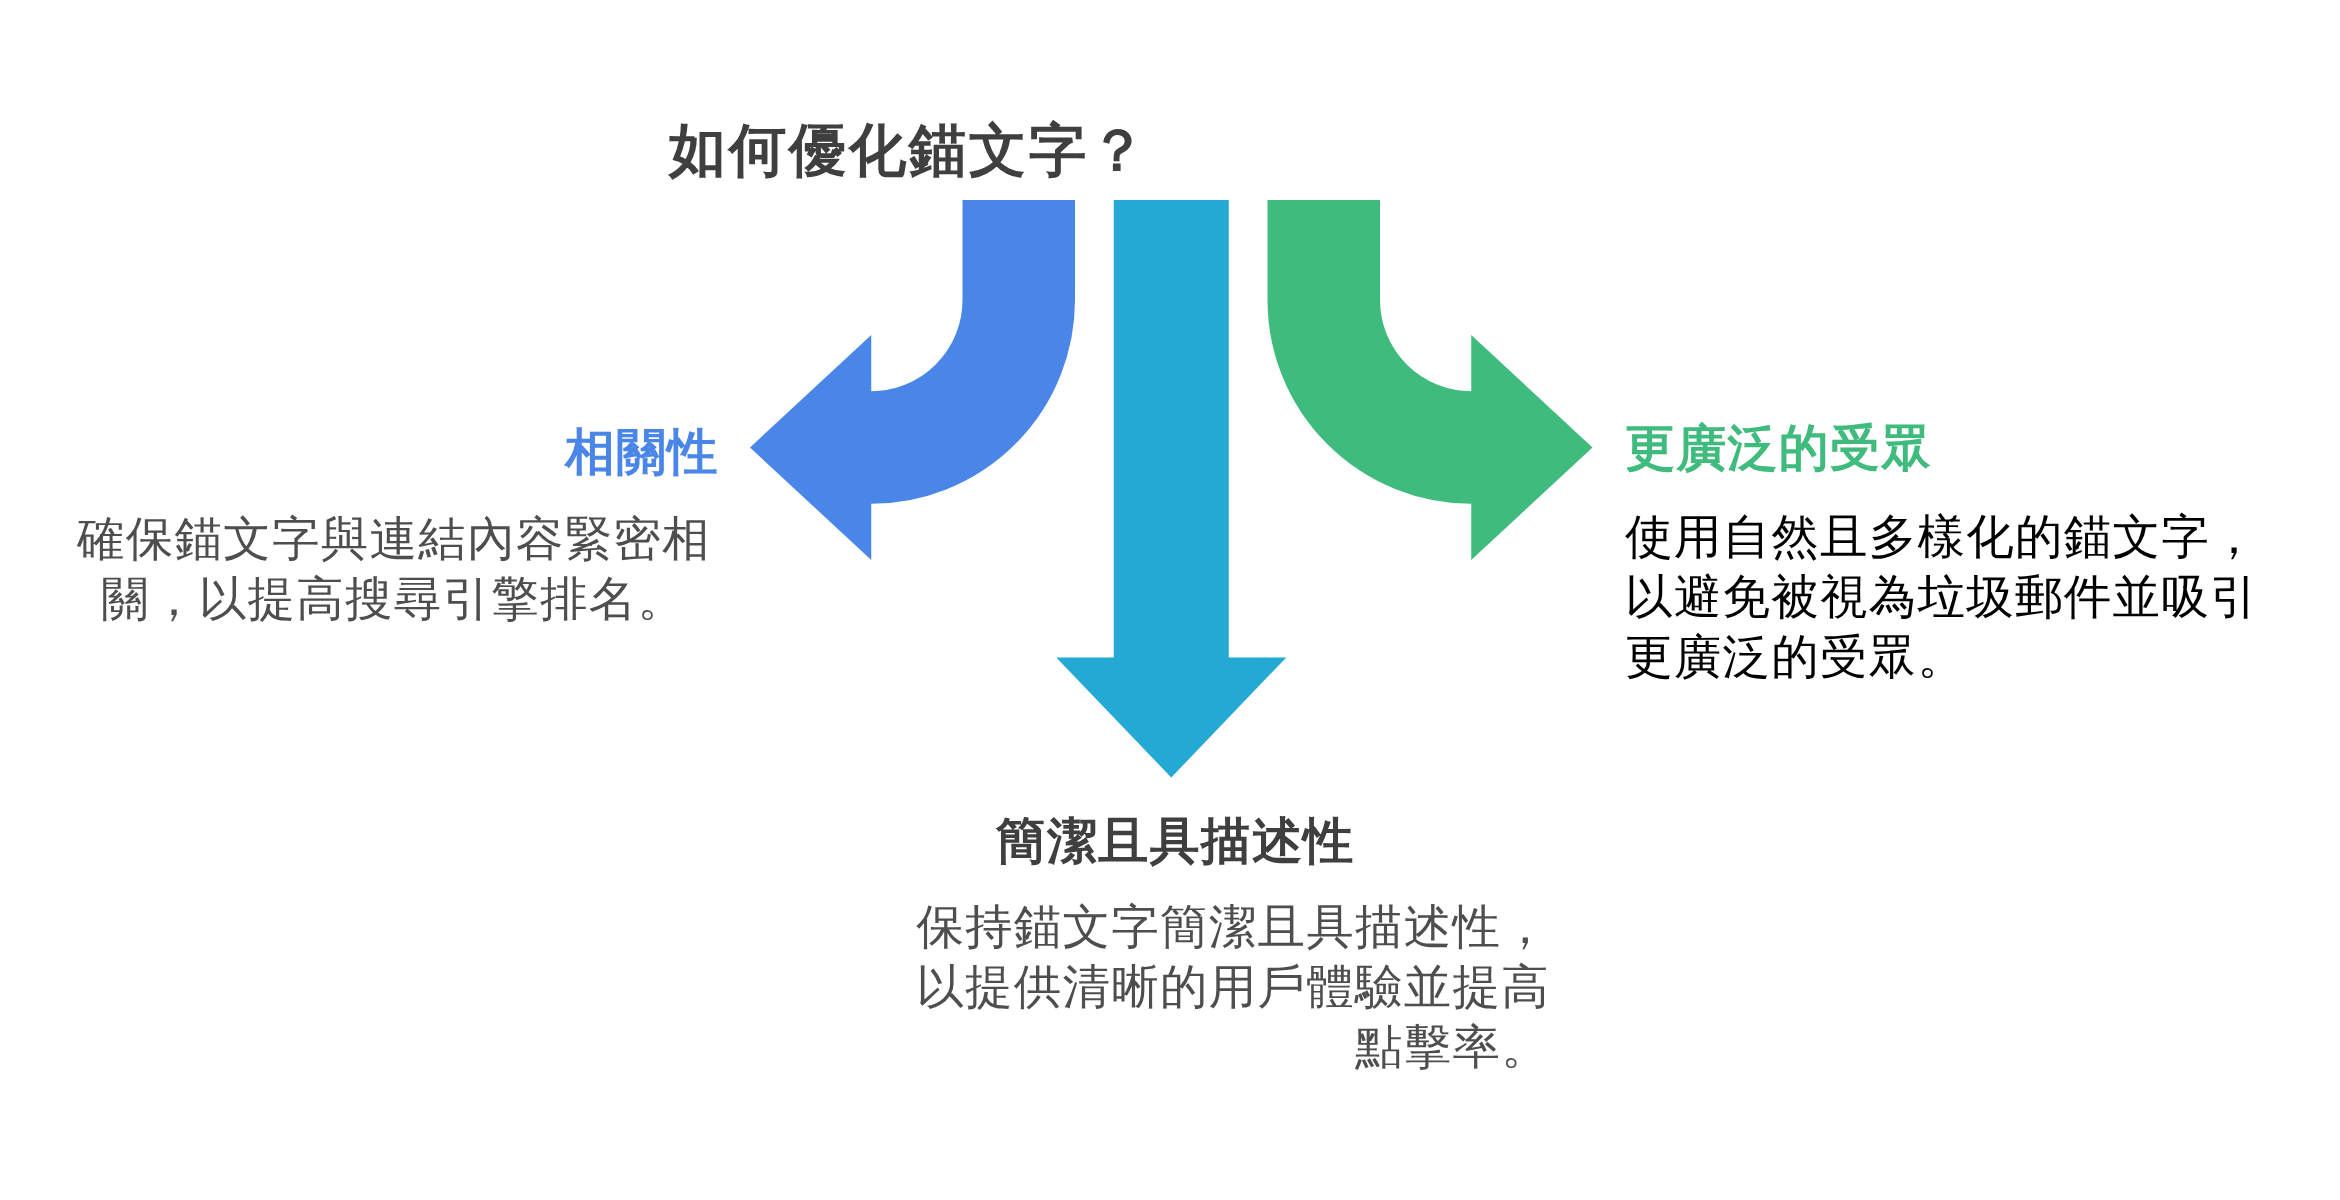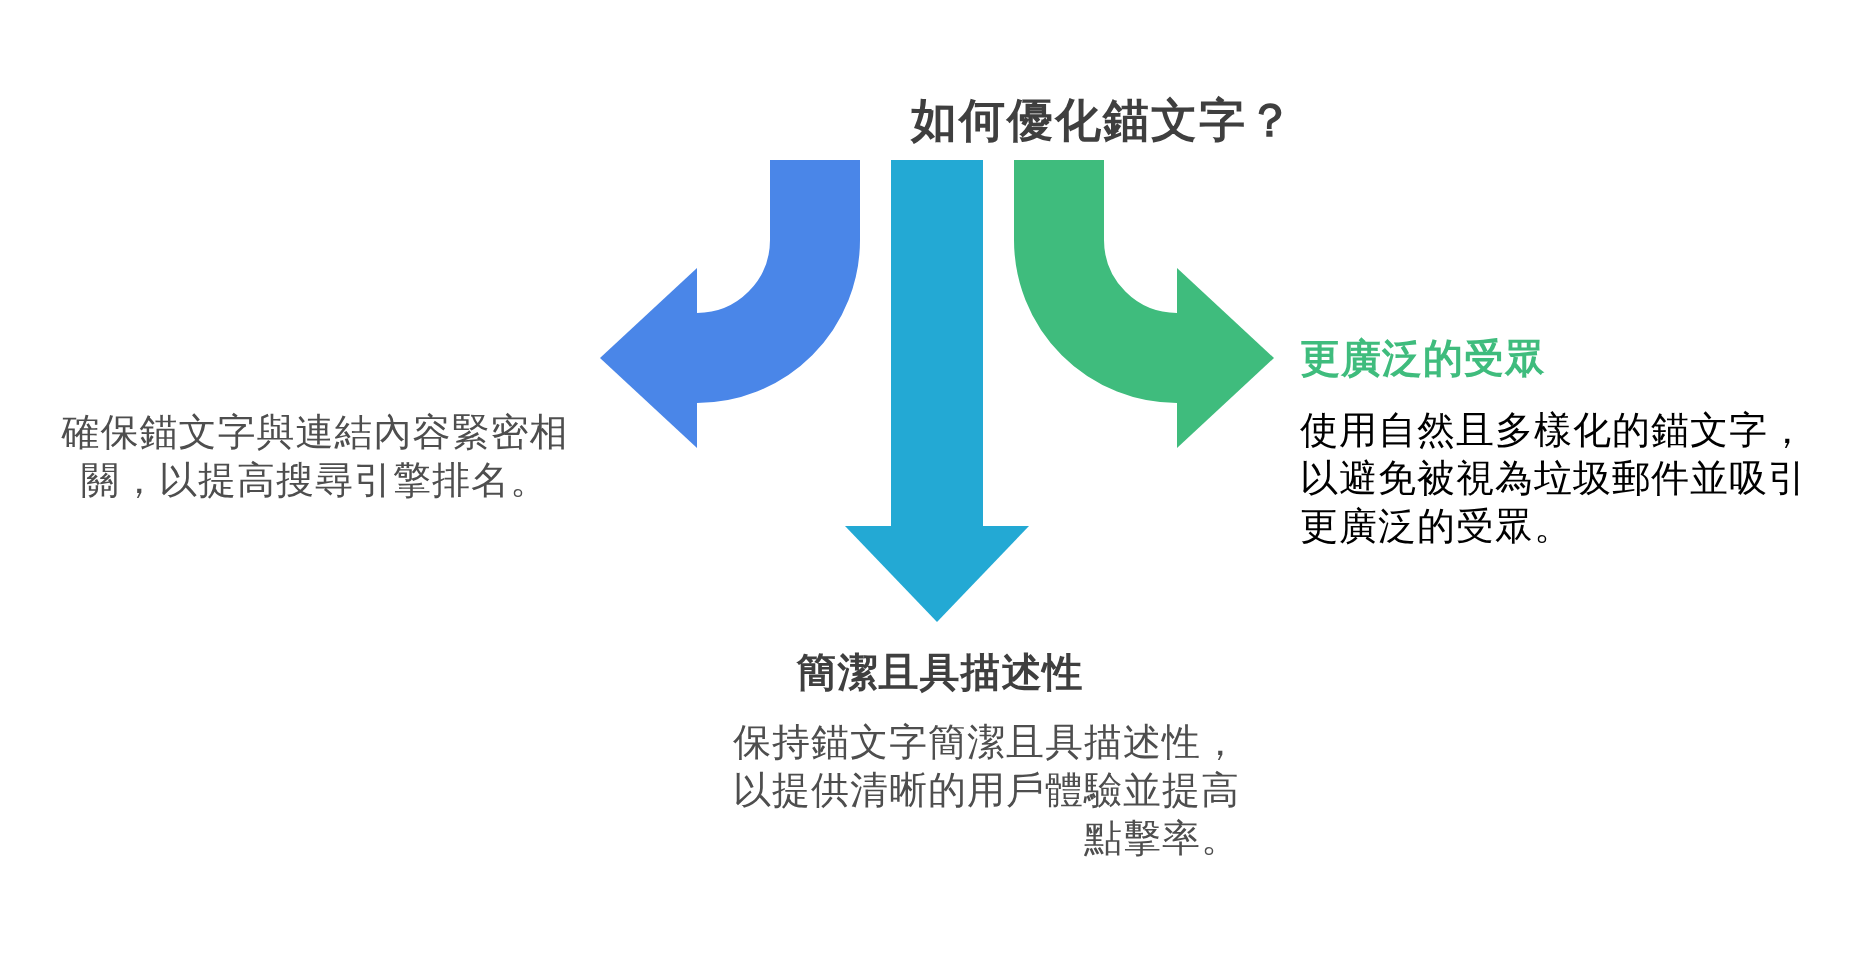--- a/index.html
+++ b/index.html
@@ -15,21 +15,21 @@
     position: absolute;
     left: 0; top: 0;
     width: 1872px; height: 960px;
     pointer-events: none;
   }
   .title {
     position: absolute;
     left: 535px; top: 90px;
     width: 760px;
     margin: 0;
-    text-align: right;
+    text-align: left;
     font-size: 46px;
     font-weight: bold;
     letter-spacing: 2px;
     color: #3f3f3f;
     white-space: nowrap;
   }
   .label {
     position: absolute;
     font-size: 40px;
     font-weight: bold;
@@ -69,20 +69,21 @@
     </g>
 
     <g>
       <path d="M 1059 160 L 1059 240 A 118 118 0 0 0 1177 358 L 1214 358" fill="none" stroke-width="90" stroke-linecap="butt" stroke="#3fbc7d"></path>
       <polygon points="1177,268 1177,448 1274,358" fill="#3fbc7d"></polygon>
     </g>
   </svg>
 
   <h1 class="title" style="color: rgb(63, 63, 63);">如何優化錨文字？</h1>
 
+  <div class="label label-left" style="color: rgb(74, 134, 232);">相關性</div>
   <div class="desc desc-left" style="color: rgb(78, 78, 78);">確保錨文字與連結內容緊密相
 關，以提高搜尋引擎排名。</div>
 
   <div class="label label-center" style="color: rgb(63, 63, 63);">簡潔且具描述性</div>
   <div class="desc desc-center" style="color: rgb(78, 78, 78);">保持錨文字簡潔且具描述性，
 以提供清晰的用戶體驗並提高
 點擊率。</div>
 
   <div class="label label-right" style="color: rgb(63, 188, 125);">更廣泛的受眾</div>
   <div class="desc desc-right" style="color: #000000;">使用自然且多樣化的錨文字，

